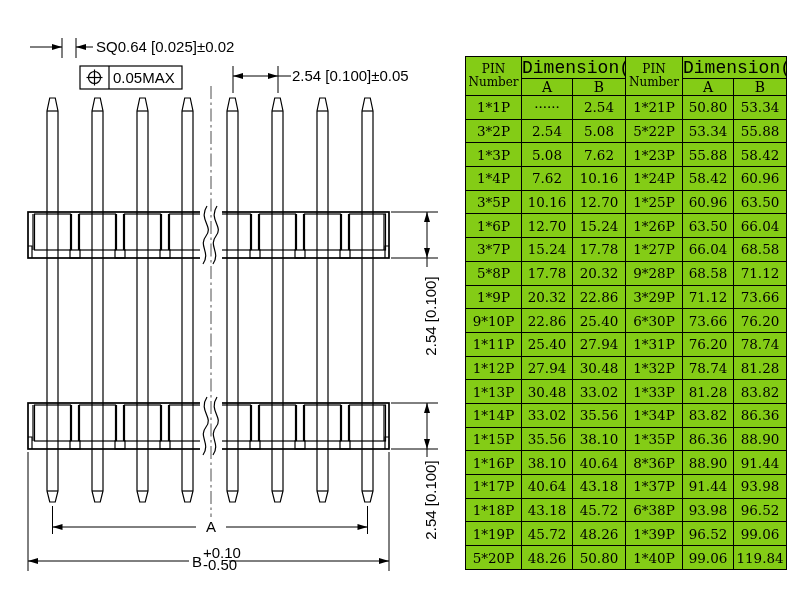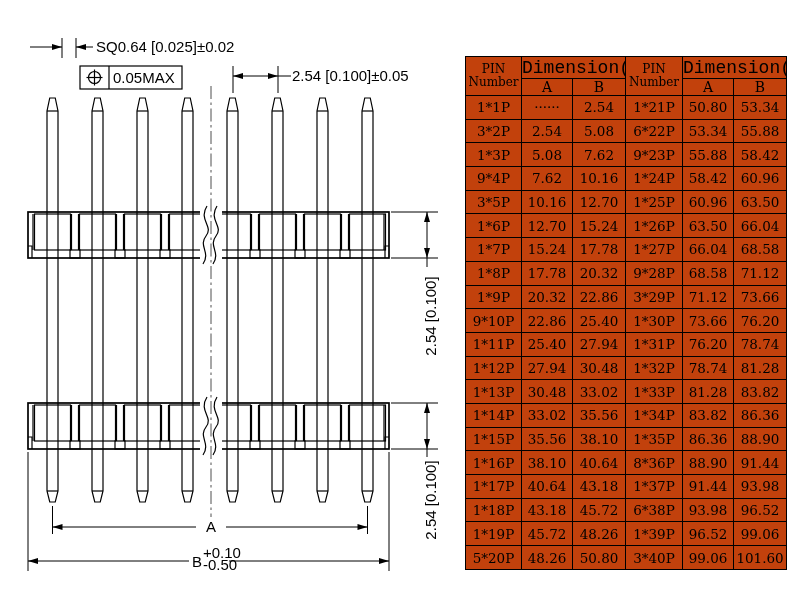--- a/index.html
+++ b/index.html
@@ -7,21 +7,21 @@
          font-family:"Liberation Sans",sans-serif;}
   #drawing{position:absolute;left:0;top:0;}
   #drawing text{font-family:"Liberation Sans",sans-serif;font-size:15px;fill:#000;}
   .ln{stroke:#000;stroke-width:1.2;fill:none;}
   .ln2{stroke:#000;stroke-width:1.7;fill:none;}
   .dim{stroke:#000;stroke-width:1;fill:none;}
   .cl{stroke:#3a3a3a;stroke-width:0.9;fill:none;stroke-dasharray:13 3.5 2.5 3.5;}
   .ah{fill:#000;stroke:none;}
   .wht{fill:#fff;stroke:none;}
   #dim-table{position:absolute;left:465px;top:56px;width:321px;height:514px;
-             border-collapse:collapse;table-layout:fixed;background:#c2410c;
+             border-collapse:collapse;table-layout:fixed;background:#84cc16;
              font-family:"DejaVu Serif","Liberation Serif",serif;color:#000;}
   #dim-table th,#dim-table td{border:1.5px solid #000;text-align:center;vertical-align:middle;
              padding:0;font-weight:normal;overflow:hidden;white-space:nowrap;}
   #dim-table thead tr.r1{height:22px;}
   #dim-table thead tr.r2{height:17px;}
   .hdr-small{font-size:12px;line-height:1.12;display:block;}
   .hdr-dim{font-size:18px;font-family:Liberation Mono, monospace;}
   .hdr-ab{font-size:14px;}
   #dim-table td{font-size:13.5px;}
 </style>
@@ -220,34 +220,34 @@
           <td>······</td>
           <td>2.54</td>
           <td>1*21P</td>
           <td>50.80</td>
           <td>53.34</td>
         </tr>
         <tr>
           <td>3*2P</td>
           <td>2.54</td>
           <td>5.08</td>
-          <td>6*22P</td>
+          <td>5*22P</td>
           <td>53.34</td>
           <td>55.88</td>
         </tr>
         <tr>
           <td>1*3P</td>
           <td>5.08</td>
           <td>7.62</td>
-          <td>9*23P</td>
+          <td>1*23P</td>
           <td>55.88</td>
           <td>58.42</td>
         </tr>
         <tr>
-          <td>9*4P</td>
+          <td>1*4P</td>
           <td>7.62</td>
           <td>10.16</td>
           <td>1*24P</td>
           <td>58.42</td>
           <td>60.96</td>
         </tr>
         <tr>
           <td>3*5P</td>
           <td>10.16</td>
           <td>12.70</td>
@@ -257,48 +257,48 @@
         </tr>
         <tr>
           <td>1*6P</td>
           <td>12.70</td>
           <td>15.24</td>
           <td>1*26P</td>
           <td>63.50</td>
           <td>66.04</td>
         </tr>
         <tr>
-          <td>1*7P</td>
+          <td>3*7P</td>
           <td>15.24</td>
           <td>17.78</td>
           <td>1*27P</td>
           <td>66.04</td>
           <td>68.58</td>
         </tr>
         <tr>
-          <td>1*8P</td>
+          <td>5*8P</td>
           <td>17.78</td>
           <td>20.32</td>
           <td>9*28P</td>
           <td>68.58</td>
           <td>71.12</td>
         </tr>
         <tr>
           <td>1*9P</td>
           <td>20.32</td>
           <td>22.86</td>
           <td>3*29P</td>
           <td>71.12</td>
           <td>73.66</td>
         </tr>
         <tr>
           <td>9*10P</td>
           <td>22.86</td>
           <td>25.40</td>
-          <td>1*30P</td>
+          <td>6*30P</td>
           <td>73.66</td>
           <td>76.20</td>
         </tr>
         <tr>
           <td>1*11P</td>
           <td>25.40</td>
           <td>27.94</td>
           <td>1*31P</td>
           <td>76.20</td>
           <td>78.74</td>
@@ -364,19 +364,19 @@
           <td>45.72</td>
           <td>48.26</td>
           <td>1*39P</td>
           <td>96.52</td>
           <td>99.06</td>
         </tr>
         <tr>
           <td>5*20P</td>
           <td>48.26</td>
           <td>50.80</td>
-          <td>3*40P</td>
+          <td>1*40P</td>
           <td>99.06</td>
-          <td>101.60</td>
+          <td>119.84</td>
         </tr>
       </tbody>
   </table>
 </div>
 
 </body></html>

